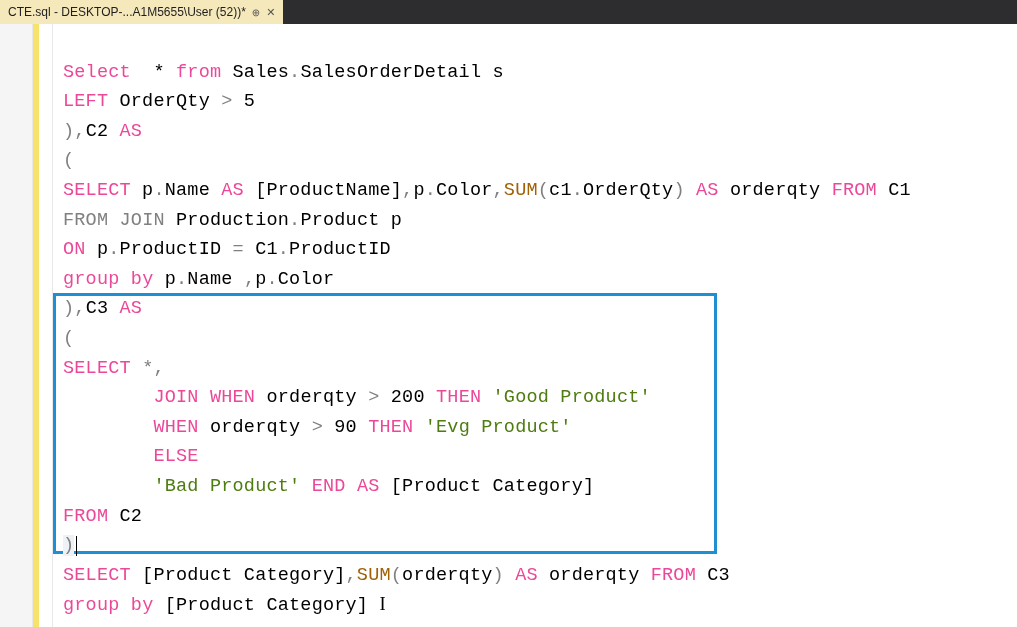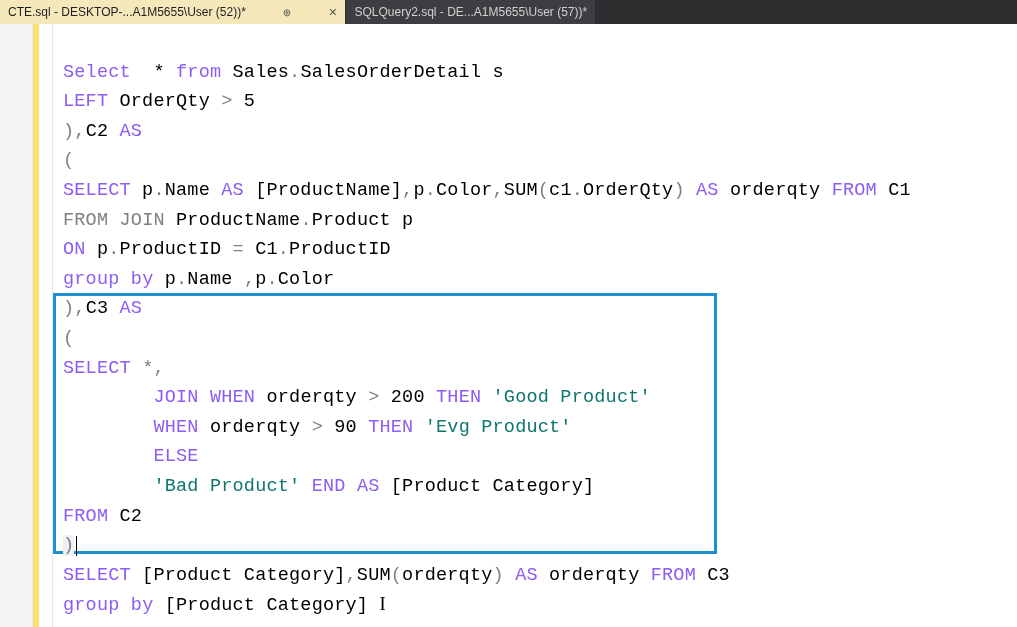--- a/index.html
+++ b/index.html
@@ -21,21 +21,20 @@
   }
   .tab {
     display: flex;
     align-items: center;
     padding: 0 8px;
     color: #d0d0d0;
     background: #3e3e42;
     border-right: 1px solid #2d2d30;
     cursor: pointer;
     white-space: nowrap;
-    gap: 31px;
   }
   .tab.active {
     background: #f5e9bb;
     color: #1e1e1e;
   }
   .tab .pin {
     margin-left: 6px;
     font-size: 10px;
     color: #555;
   }
@@ -66,24 +65,24 @@
   }
   .code {
     padding: 4px 6px 4px 10px;
     white-space: pre;
     line-height: 29.6px;
     font-size: 18.5px;
     letter-spacing: 0.2px;
     color: #000;
     position: relative;
   }
-  .kw { color: #8b5cf6; }
-  .fn { color: #000000; }
+  .kw { color: #ec4899; }
+  .fn { color: #a16207; }
   .gray { color: #808080; }
-  .str { color: #0f766e; }
+  .str { color: #4d7c0f; }
   .hl-box {
     position: absolute;
     border: 3px solid #1e90d2;
     left: 53px;
     top: 269px;
     width: 664px;
     height: 261px;
     pointer-events: none;
   }
   .cursor {
@@ -97,39 +96,36 @@
 </style>
 </head>
 <body>
 
 <div class="tabbar">
   <div class="tab active">
     <span>CTE.sql - DESKTOP-...A1M5655\User (52))*</span>
     <span class="pin">⊕</span>
     <span class="close">✕</span>
   </div>
-  <div class="tab">
-    <span>SQLQuery2.sql - DE...A1M5655\User (57))*</span>
-  </div>
 </div>
 
 <div class="editor-wrap">
   <div class="gutter"></div>
   <div class="margin-strip"></div>
   <div class="outline-strip"></div>
 
   <div class="hl-box"></div>
 
   <div class="code">
 <span><span class="kw">Select</span><span>  * </span><span class="kw">from</span><span> Sales</span><span class="gray">.</span><span>SalesOrderDetail s</span></span>
 <span><span class="kw">LEFT</span><span> OrderQty </span><span class="gray">&gt;</span><span> 5</span></span>
 <span><span class="gray">)</span><span class="gray">,</span><span>C2 </span><span class="kw">AS</span></span>
 <span><span class="gray">(</span></span>
 <span><span class="kw">SELECT</span><span> p</span><span class="gray">.</span><span>Name </span><span class="kw">AS</span><span> [ProductName]</span><span class="gray">,</span><span>p</span><span class="gray">.</span><span>Color</span><span class="gray">,</span><span class="fn">SUM</span><span class="gray">(</span><span>c1</span><span class="gray">.</span><span>OrderQty</span><span class="gray">)</span><span> </span><span class="kw">AS</span><span> orderqty </span><span class="kw">FROM</span><span> C1</span></span>
-<span><span class="gray">FROM</span><span> </span><span class="gray">JOIN</span><span> ProductName</span><span class="gray">.</span><span>Product p</span></span>
+<span><span class="gray">FROM</span><span> </span><span class="gray">JOIN</span><span> Production</span><span class="gray">.</span><span>Product p</span></span>
 <span><span class="kw">ON</span><span> p</span><span class="gray">.</span><span>ProductID </span><span class="gray">=</span><span> C1</span><span class="gray">.</span><span>ProductID</span></span>
 <span><span class="kw">group</span><span> </span><span class="kw">by</span><span> p</span><span class="gray">.</span><span>Name </span><span class="gray">,</span><span>p</span><span class="gray">.</span><span>Color</span></span>
 <span><span class="gray">)</span><span class="gray">,</span><span>C3 </span><span class="kw">AS</span></span>
 <span><span class="gray">(</span></span>
 <span><span class="kw">SELECT</span><span> </span><span class="gray">*</span><span class="gray">,</span></span>
 <span><span>        </span><span class="kw">JOIN</span><span> </span><span class="kw">WHEN</span><span> orderqty </span><span class="gray">&gt;</span><span> 200 </span><span class="kw">THEN</span><span> </span><span class="str">'Good Product'</span></span>
 <span><span>        </span><span class="kw">WHEN</span><span> orderqty </span><span class="gray">&gt;</span><span> 90 </span><span class="kw">THEN</span><span> </span><span class="str">'Evg Product'</span></span>
 <span><span>        </span><span class="kw">ELSE</span></span>
 <span><span>        </span><span class="str">'Bad Product'</span><span> </span><span class="kw">END</span><span> </span><span class="kw">AS</span><span> [Product Category]</span></span>
 <span><span class="kw">FROM</span><span> C2</span></span>

